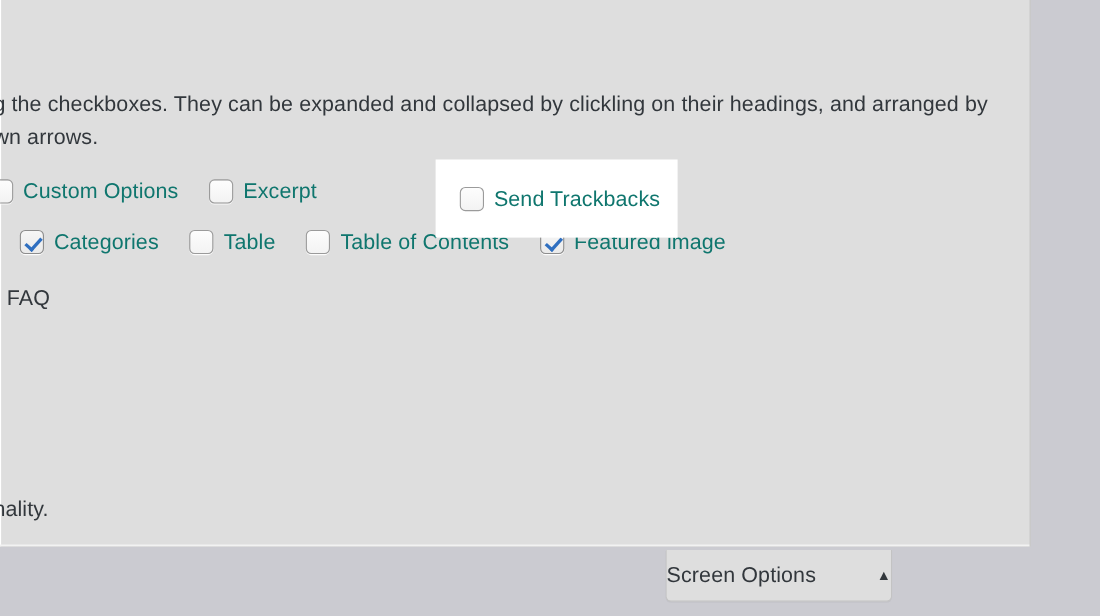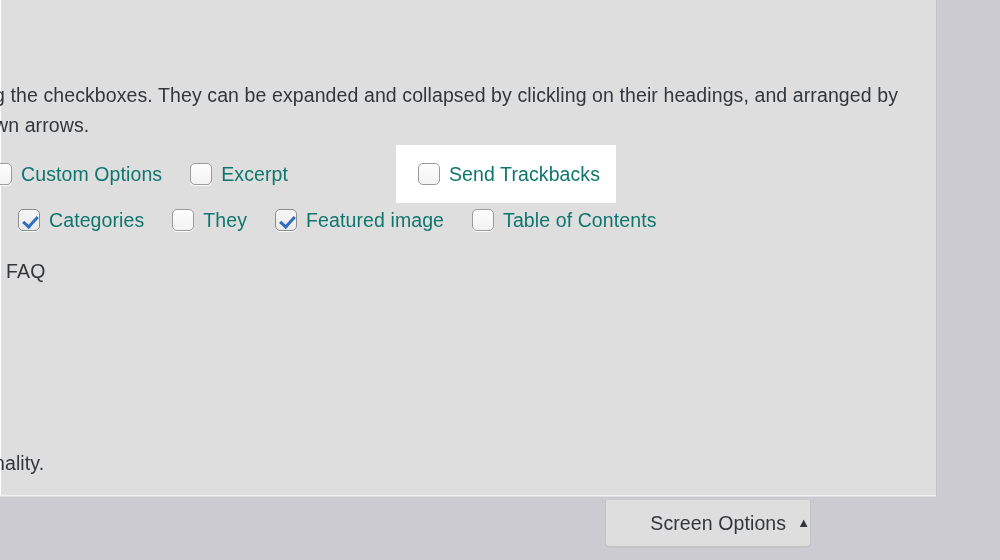--- a/index.html
+++ b/index.html
@@ -92,21 +92,21 @@
     font-size: 19.5px;
     color: #0f766e;
     line-height: 22px;
     letter-spacing: 0.1px;
   }
 
   
   #highlight-box {
     position: absolute;
     left: 396px; top: 145px;
-    width: 220px; height: 58px;
+    width: 220px; height: 71px;
     background: #ffffff;
     z-index: 5;
     display: flex;
     align-items: center;
     padding-left: 22px;
     box-sizing: border-box;
   }
   #highlight-box .cb-item { margin-right: 0; }
 
   
@@ -114,21 +114,21 @@
     position: absolute;
     left: 605px; top: 500px;
     width: 206px; height: 47px;
     background: #dedede;
     border: 1px solid #c3c3c3;
     border-top: none;
     border-radius: 0 0 5px 5px;
     box-shadow: 0 1px 0 rgba(0,0,0,0.04);
     display: flex;
     align-items: center;
-    justify-content: flex-end;
+    justify-content: space-between;
     box-sizing: border-box;
     cursor: pointer;
   }
   #screen-options-label {
     font-size: 19.5px;
     color: #32373c;
     letter-spacing: 0.1px;
   }
   #screen-options-caret {
     margin-left: 11px;
@@ -176,32 +176,32 @@
 
   <div id="cb-row-2" class="cb-row">
 
     <label class="cb-item">
       <span class="cb-box checked"></span>
       <span class="cb-label">Categories</span>
     </label>
 
     <label class="cb-item">
       <span class="cb-box"></span>
-      <span class="cb-label">They</span>
-    </label>
-
+      <span class="cb-label">Table</span>
+    </label>
+
+
+    <label class="cb-item">
+      <span class="cb-box"></span>
+      <span class="cb-label">Table of Contents</span>
+    </label>
 
     <label class="cb-item">
       <span class="cb-box checked"></span>
       <span class="cb-label">Featured image</span>
-    </label>
-
-    <label class="cb-item">
-      <span class="cb-box"></span>
-      <span class="cb-label">Table of Contents</span>
     </label>
 
   </div>
 
   <div id="faq-line" class="desc-text">- FAQ</div>
 
   <div id="footer-line" class="desc-text">nality.</div>
 
   <div id="panel-bottom-edge"></div>
 </div>

